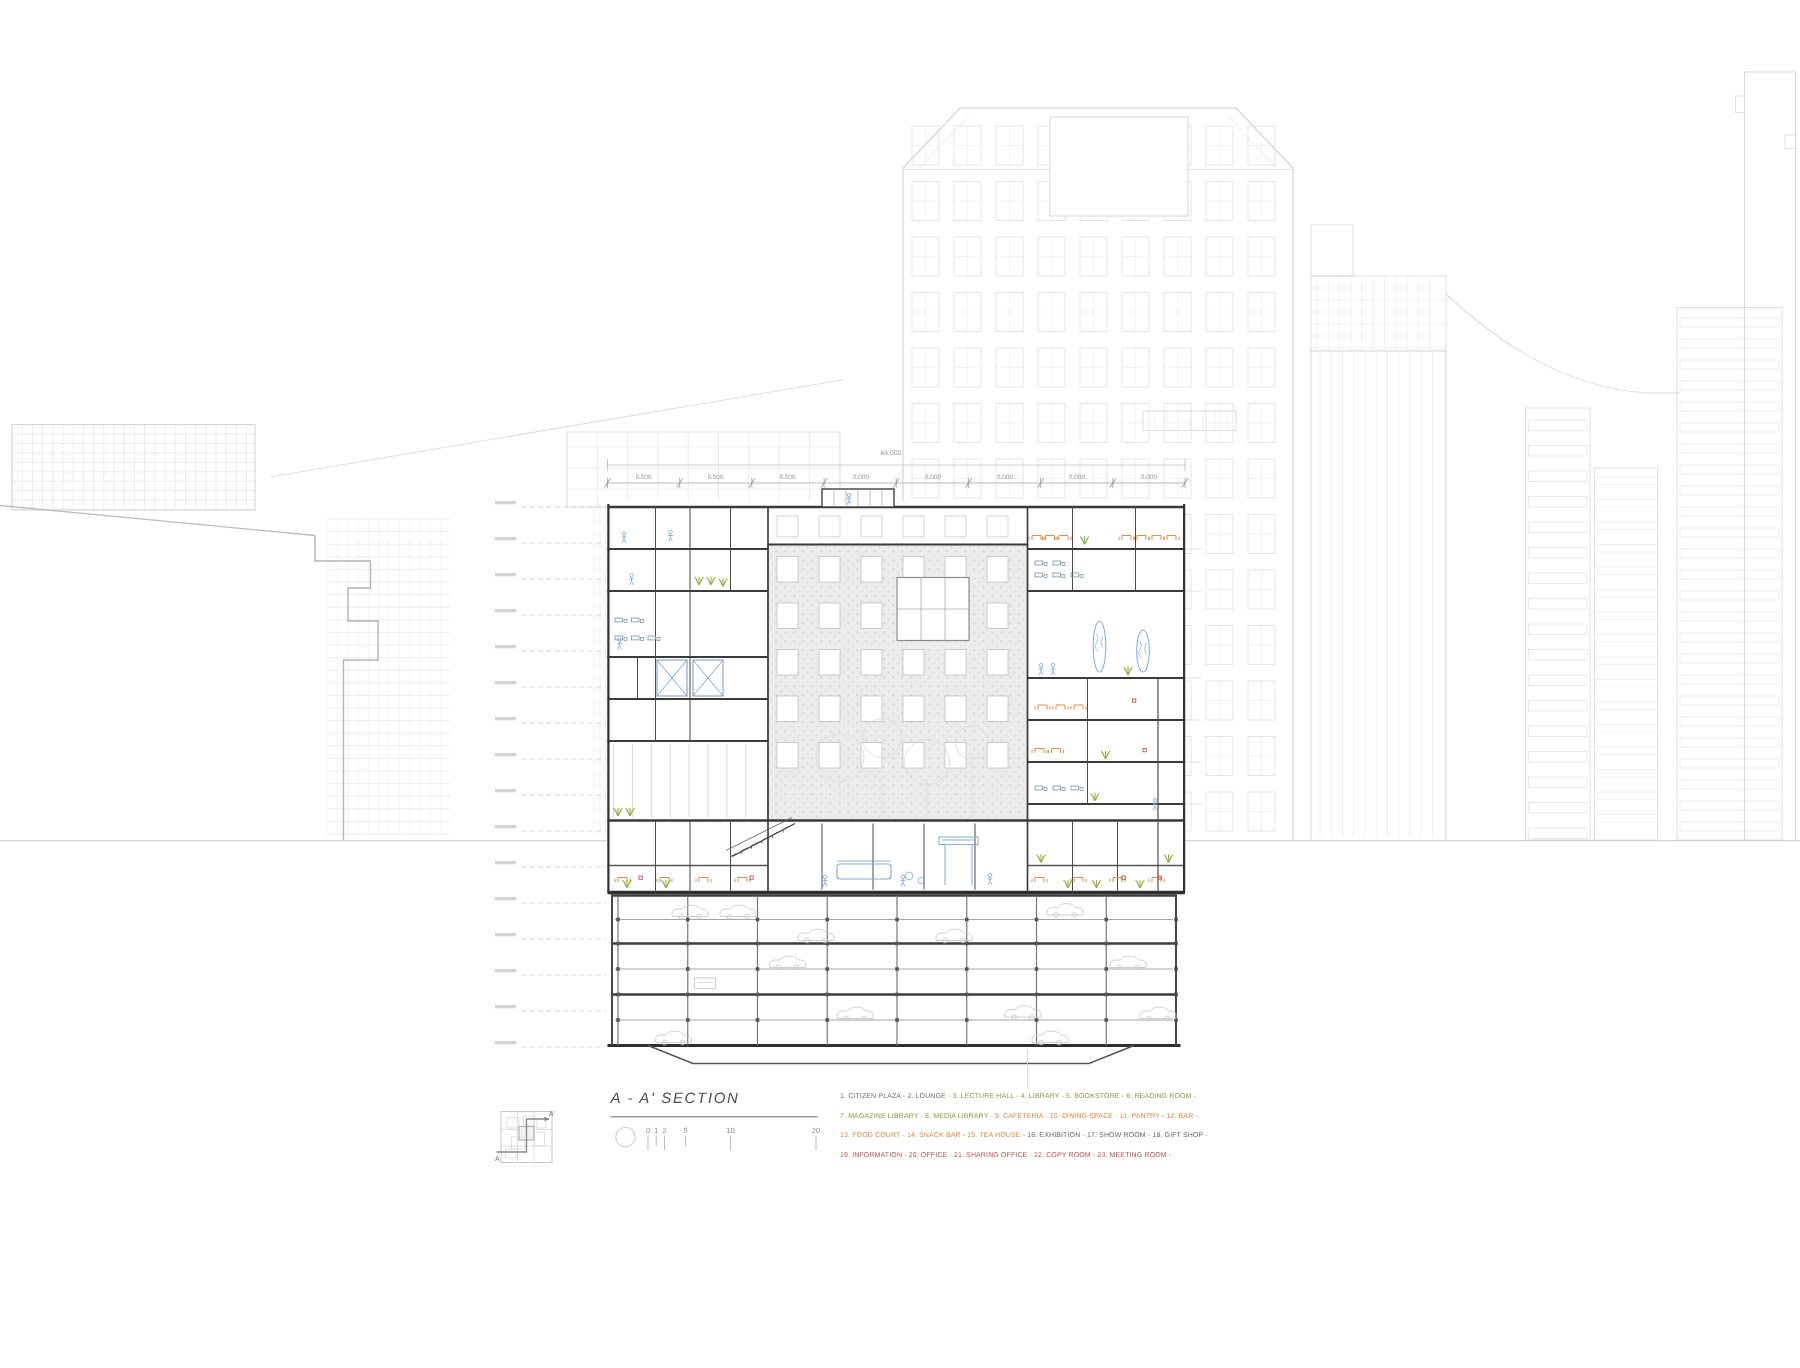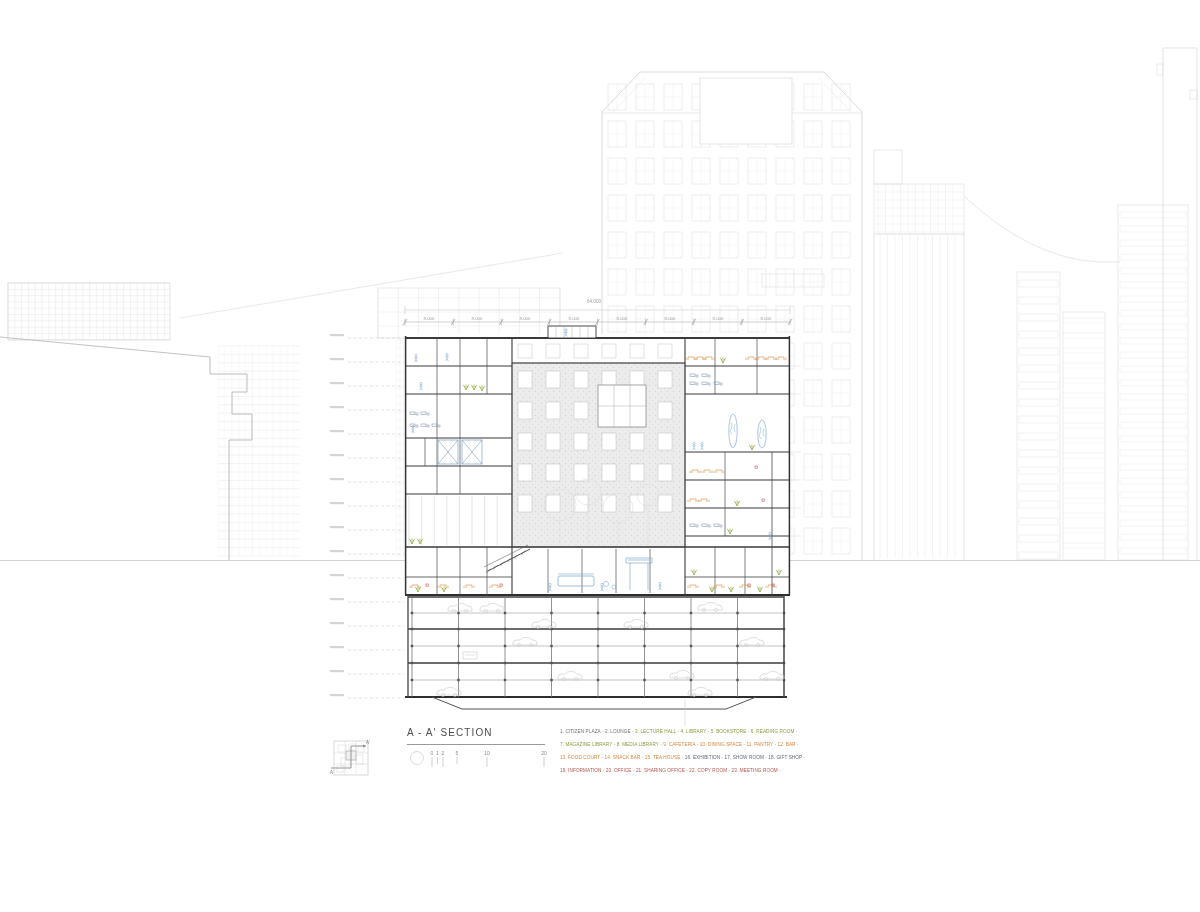--- a/index.html
+++ b/index.html
@@ -2,21 +2,21 @@
 <html><head>
 <meta charset="utf-8">
 <style>
   html,body{margin:0;padding:0;background:#ffffff;}
   .sheet{position:relative;width:1200px;height:912px;background:#fff;overflow:hidden;
          font-family:"Liberation Sans",sans-serif;}
   svg text{font-family:"Liberation Sans",sans-serif;}
   #dwg{position:absolute;left:0;top:0;}
   
   .titleblock{position:absolute;left:407px;top:727px;width:160px;}
-  .tb-title{font-size:10px;color:#4d4d4d;letter-spacing:1.1px;font-weight:normal;margin:0;}
+  .tb-title{font-size:10px;color:#4d4d4d;letter-spacing:1.1px;font-weight:normal;margin:0;font-style:italic;}
   .tb-rule{border-top:1px solid #9a9a9a;margin-top:6px;width:138px;height:0;}
   .scalebar{display:block;margin-top:1px;}
   
   .keyplan{position:absolute;left:330px;top:736px;}
   
   .legend{position:absolute;left:560px;top:725px;width:312px;
           transform:scale(.78);transform-origin:0 0;font-size:6px;letter-spacing:.1px;}
   .legend-line{white-space:nowrap;line-height:16.6px;}
   .legend-item{font-weight:normal;}
   .legend-sep{color:#a0a0a0;}

